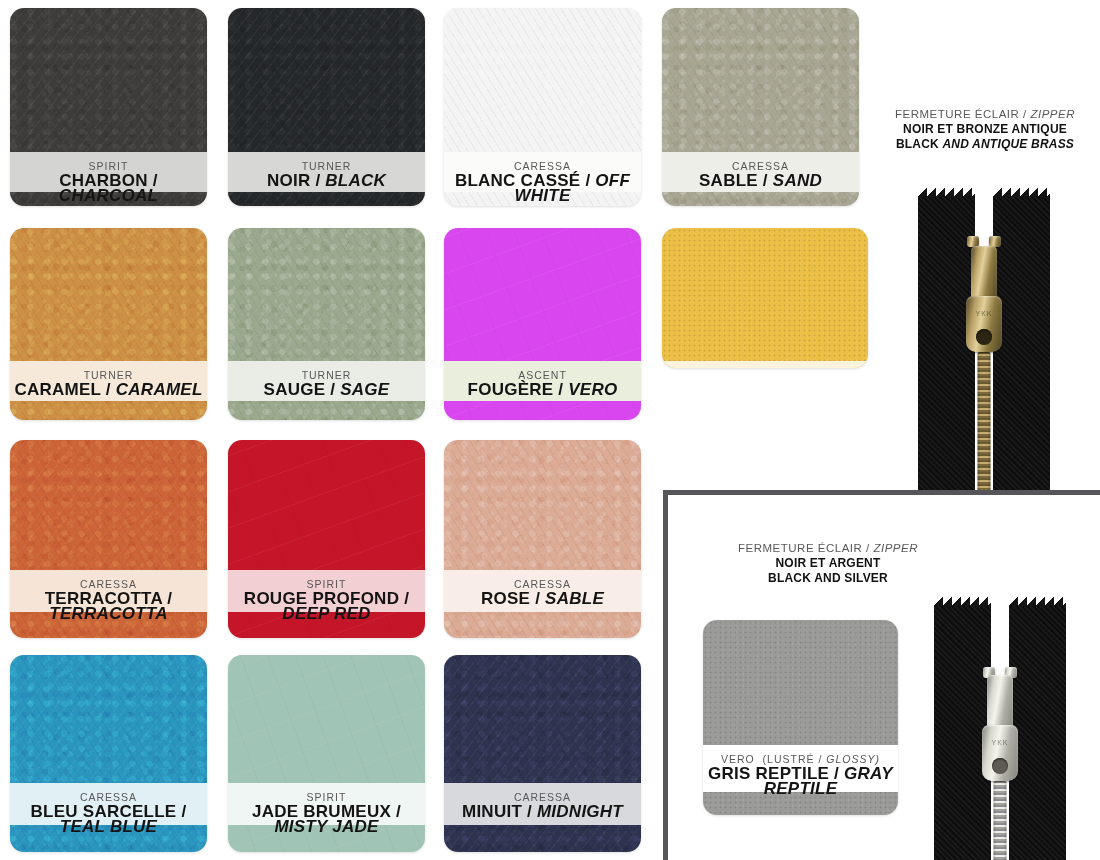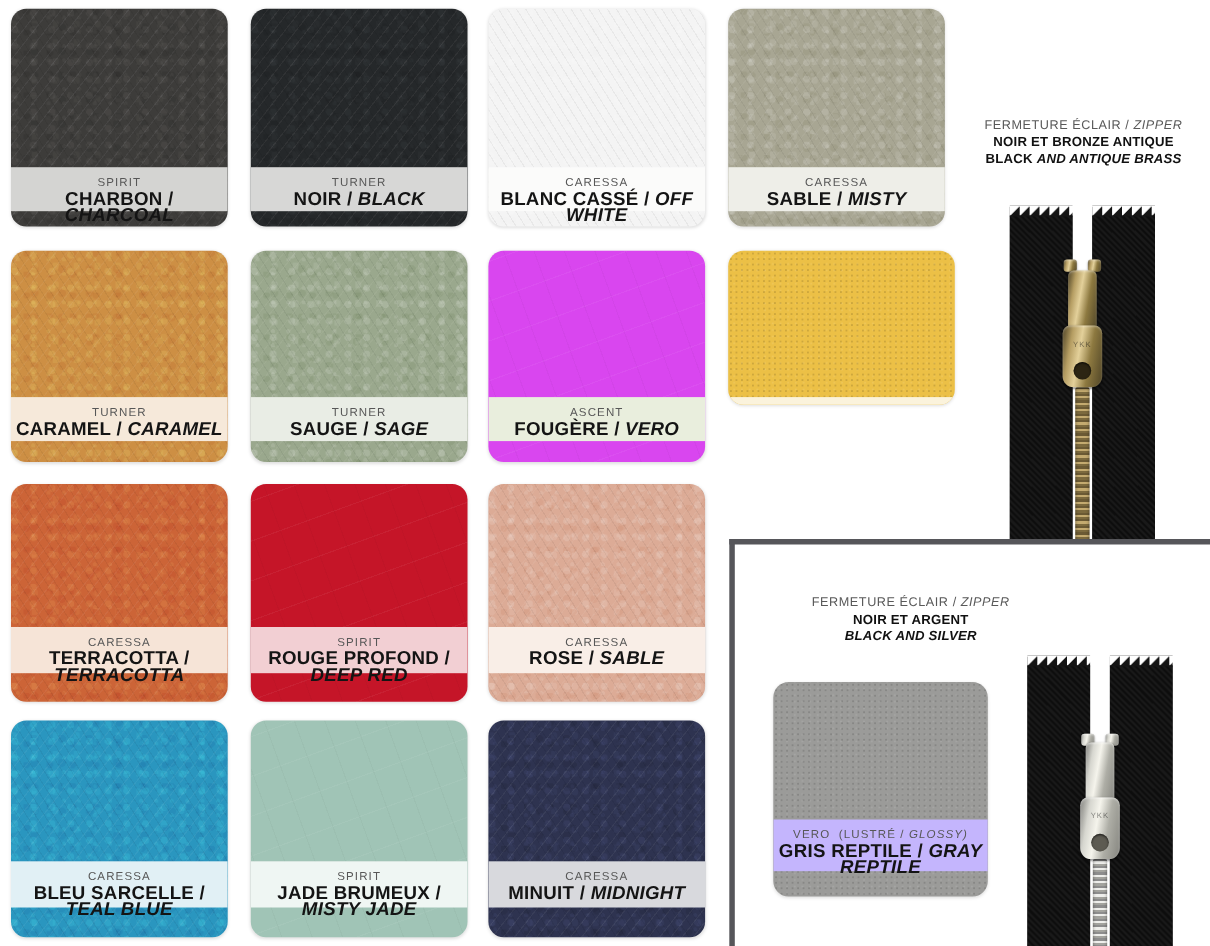--- a/index.html
+++ b/index.html
@@ -126,21 +126,21 @@
   }
   .ziptext .line3 {
     font-size: 12px;
     font-weight: bold;
     color: #111;
     line-height: 15px;
     letter-spacing: .2px;
     white-space: nowrap;
   }
   .ziptext .line3 i { font-style: italic; }
-  .ziptext .line3.allital { font-style: italic; }
+  .ziptext .line3.allital { }
 
   
   #silver-panel {
     position: absolute;
     left: 663px;
     top: 490px;
     width: 460px;
     height: 380px;
     background: #ffffff;
     border-top: 5px solid #56565a;
@@ -269,21 +269,21 @@
         <div class="grain pebble"></div>
         <div class="band" style="top: 144px; height: 40px; background: rgb(251, 251, 250);">
           <span class="brand">CARESSA</span>
           <span class="name"><span>BLANC CASSÉ</span> / <i>OFF WHITE</i></span>
         </div>
       </div>
       <div class="swatch" style="left: 662px; top: 8px; width: 197px; height: 198px; background: rgb(168, 166, 147);">
         <div class="grain pebble"></div>
         <div class="band" style="top: 144px; height: 40px; background: rgb(238, 238, 232);">
           <span class="brand">CARESSA</span>
-          <span class="name"><span>SABLE</span> / <i>MISTY</i></span>
+          <span class="name"><span>SABLE</span> / <i>SAND</i></span>
         </div>
       </div>
       <div class="swatch" style="left: 10px; top: 228px; width: 197px; height: 192px; background: rgb(205, 143, 68);">
         <div class="grain pebble"></div>
         <div class="band" style="top: 133px; height: 40px; background: rgb(246, 233, 218);">
           <span class="brand">TURNER</span>
           <span class="name"><span>CARAMEL</span> / <i>CARAMEL</i></span>
         </div>
       </div>
       <div class="swatch" style="left: 228px; top: 228px; width: 197px; height: 192px; background: rgb(154, 168, 141);">
@@ -381,21 +381,21 @@
     <div class="ziptext" id="zip-silver-text" style="left:40px; top:45px; width:240px;">
       <div class="line1">
         <span>FERMETURE ÉCLAIR</span><span> / </span><i>ZIPPER</i>
       </div>
       <div class="line2">NOIR ET ARGENT</div>
       <div class="line3 allital">BLACK AND SILVER</div>
     </div>
 
     <div class="swatch" id="panel-swatch" style="left: 35px; top: 125px; width: 195px; height: 195px; background: rgb(155, 155, 153);">
       <div class="grain dotty" id="panel-grain"></div>
-      <div class="band" id="panel-band" style="top: 125px; height: 47px; background: #c4b5fd;">
+      <div class="band" id="panel-band" style="top: 125px; height: 47px; background: #ffffff;">
         <span class="brand">
           <span>VERO</span>&nbsp;
           <span>(LUSTRÉ</span><span> / </span><i>GLOSSY)</i>
         </span>
         <span class="name">
           <span>GRIS REPTILE</span> / <i>GRAY REPTILE</i>
         </span>
       </div>
     </div>
 

